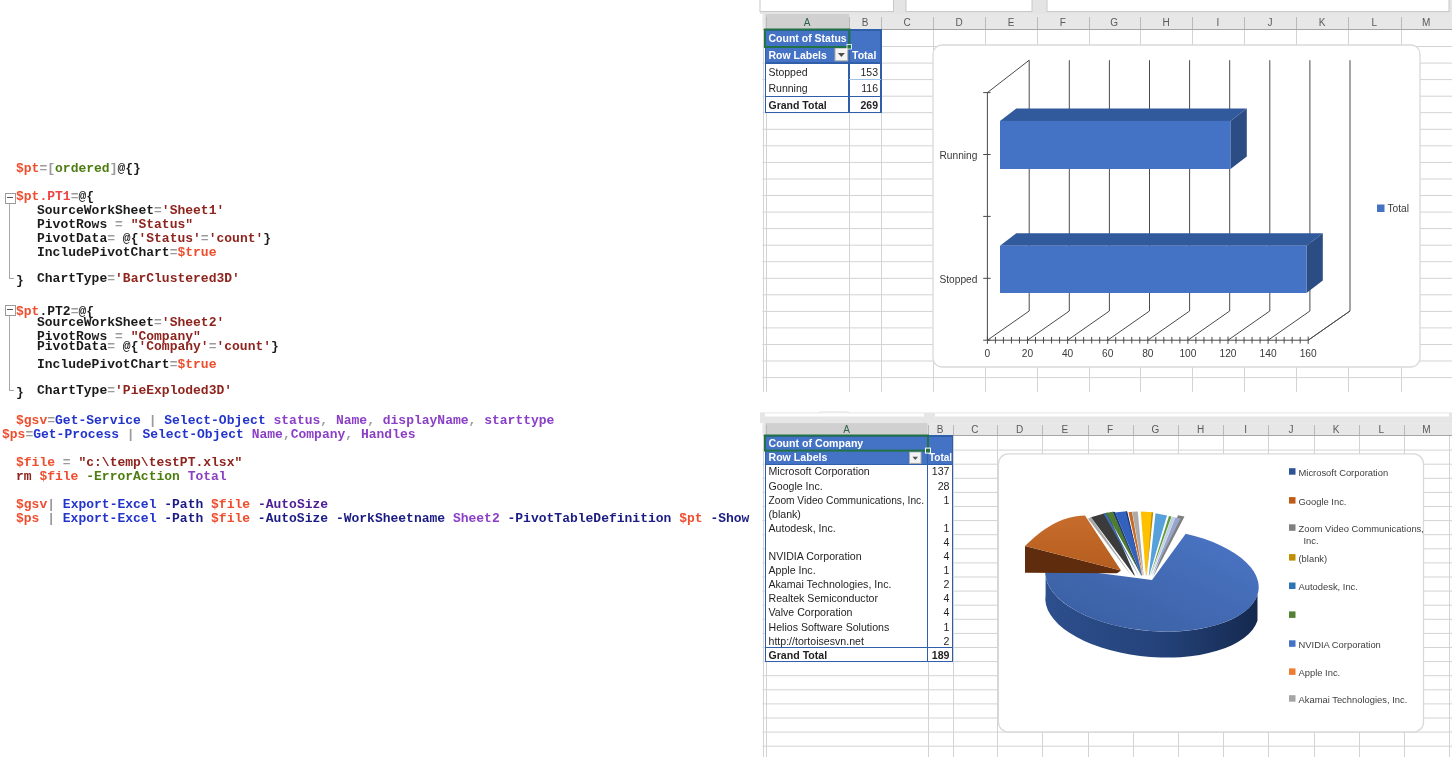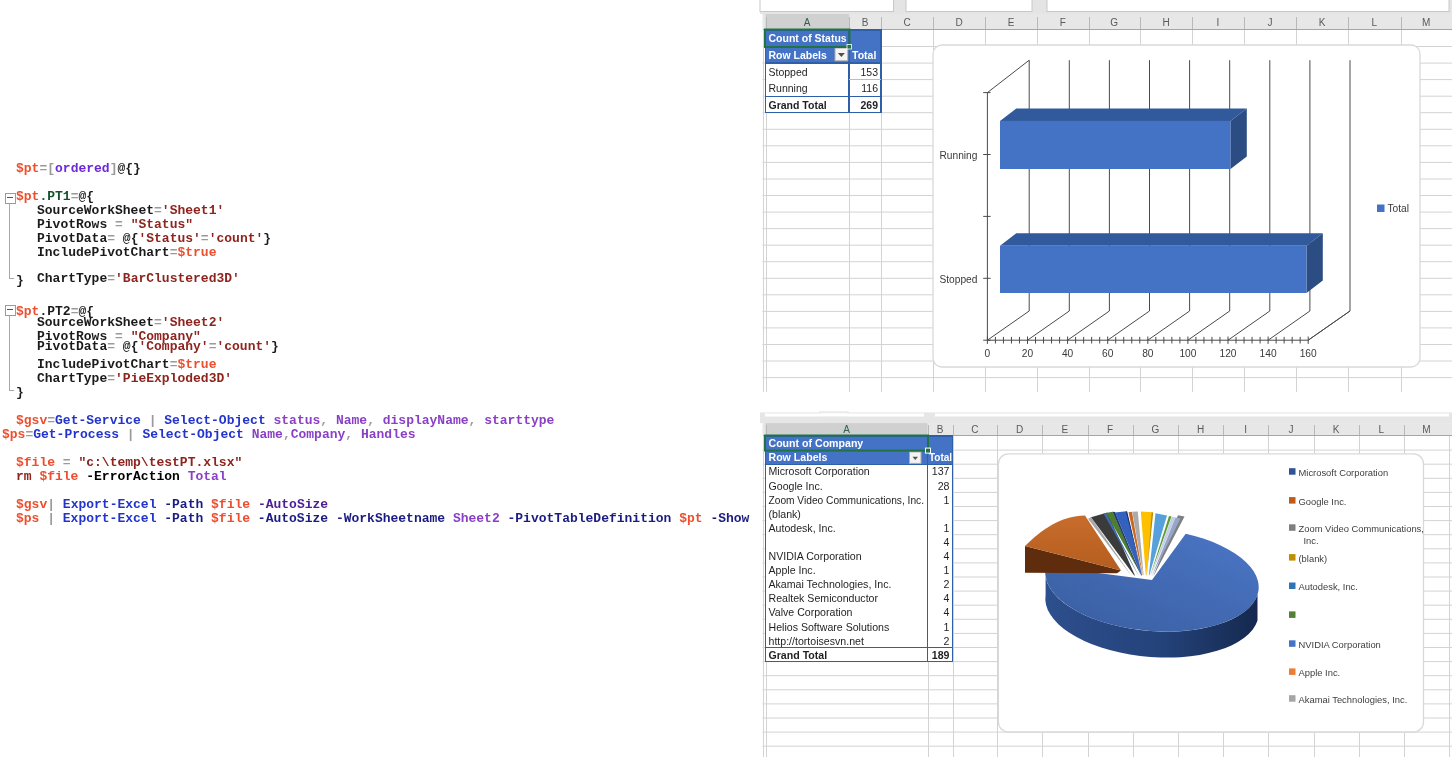--- a/index.html
+++ b/index.html
@@ -1,37 +1,37 @@
 <!DOCTYPE html>
 <html><head><meta charset="utf-8">
 <style>
 html,body{margin:0;padding:0;background:#ffffff;width:1452px;height:757px;overflow:hidden}
 .cl{position:absolute;white-space:pre;font-family:"Liberation Mono",monospace;font-size:13px;font-weight:bold;line-height:14px}
 .cl i{font-style:normal}
 </style></head>
 <body>
-<div class="cl" style="top:162px;left:16px"><i style="color:#ee4e2e">$pt</i><i style="color:#9a9a9a">=</i><i style="color:#9a9a9a">[</i><i style="color:#6d28d9">ordered</i><i style="color:#9a9a9a">]</i><i style="color:#1b1b1b">@{}</i></div>
-<div class="cl" style="top:190px;left:16px"><i style="color:#ee4e2e">$pt</i><i style="color:#14532d">.PT1</i><i style="color:#9a9a9a">=</i><i style="color:#1b1b1b">@{</i></div>
+<div class="cl" style="top:162px;left:16px"><i style="color:#ee4e2e">$pt</i><i style="color:#9a9a9a">=</i><i style="color:#9a9a9a">[</i><i style="color:#4d7c0f">ordered</i><i style="color:#9a9a9a">]</i><i style="color:#1b1b1b">@{}</i></div>
+<div class="cl" style="top:190px;left:16px"><i style="color:#ee4e2e">$pt</i><i style="color:#ef4444">.PT1</i><i style="color:#9a9a9a">=</i><i style="color:#1b1b1b">@{</i></div>
 <div class="cl" style="top:204px;left:37px"><i style="color:#1b1b1b">SourceWorkSheet</i><i style="color:#9a9a9a">=</i><i style="color:#8e241e">'Sheet1'</i></div>
 <div class="cl" style="top:218px;left:37px"><i style="color:#1b1b1b">PivotRows </i><i style="color:#9a9a9a">= </i><i style="color:#8e241e">"Status"</i></div>
 <div class="cl" style="top:232px;left:37px"><i style="color:#1b1b1b">PivotData</i><i style="color:#9a9a9a">= </i><i style="color:#1b1b1b">@{</i><i style="color:#8e241e">'Status'</i><i style="color:#9a9a9a">=</i><i style="color:#8e241e">'count'</i><i style="color:#1b1b1b">}</i></div>
 <div class="cl" style="top:246px;left:37px"><i style="color:#1b1b1b">IncludePivotChart</i><i style="color:#9a9a9a">=</i><i style="color:#ee4e2e">$true</i></div>
 <div class="cl" style="top:272px;left:37px"><i style="color:#1b1b1b">ChartType</i><i style="color:#9a9a9a">=</i><i style="color:#8e241e">'BarClustered3D'</i></div>
 <div class="cl" style="top:274px;left:16px"><i style="color:#1b1b1b">}</i></div>
 <div class="cl" style="top:305px;left:16px"><i style="color:#ee4e2e">$pt</i><i style="color:#1b1b1b">.PT2</i><i style="color:#9a9a9a">=</i><i style="color:#1b1b1b">@{</i></div>
 <div class="cl" style="top:316px;left:37px"><i style="color:#1b1b1b">SourceWorkSheet</i><i style="color:#9a9a9a">=</i><i style="color:#8e241e">'Sheet2'</i></div>
 <div class="cl" style="top:330px;left:37px"><i style="color:#1b1b1b">PivotRows </i><i style="color:#9a9a9a">= </i><i style="color:#8e241e">"Company"</i></div>
 <div class="cl" style="top:340px;left:37px"><i style="color:#1b1b1b">PivotData</i><i style="color:#9a9a9a">= </i><i style="color:#1b1b1b">@{</i><i style="color:#8e241e">'Company'</i><i style="color:#9a9a9a">=</i><i style="color:#8e241e">'count'</i><i style="color:#1b1b1b">}</i></div>
 <div class="cl" style="top:358px;left:37px"><i style="color:#1b1b1b">IncludePivotChart</i><i style="color:#9a9a9a">=</i><i style="color:#ee4e2e">$true</i></div>
-<div class="cl" style="top:372px;left:37px"><i style="color:#1b1b1b">ChartType</i><i style="color:#9a9a9a">=</i><i style="color:#8e241e">'PieExploded3D'</i></div>
+<div class="cl" style="top:384px;left:37px"><i style="color:#1b1b1b">ChartType</i><i style="color:#9a9a9a">=</i><i style="color:#8e241e">'PieExploded3D'</i></div>
 <div class="cl" style="top:386px;left:16px"><i style="color:#1b1b1b">}</i></div>
 <div class="cl" style="top:414px;left:16px"><i style="color:#ee4e2e">$gsv</i><i style="color:#9a9a9a">=</i><i style="color:#2334cc">Get-Service</i><i style="color:#9a9a9a"> | </i><i style="color:#2334cc">Select-Object</i><i style="color:#8a3fc6"> status</i><i style="color:#9a9a9a">,</i><i style="color:#8a3fc6"> Name</i><i style="color:#9a9a9a">,</i><i style="color:#8a3fc6"> displayName</i><i style="color:#9a9a9a">,</i><i style="color:#8a3fc6"> starttype</i></div>
 <div class="cl" style="top:428px;left:2px"><i style="color:#ee4e2e">$ps</i><i style="color:#9a9a9a">=</i><i style="color:#2334cc">Get-Process</i><i style="color:#9a9a9a"> | </i><i style="color:#2334cc">Select-Object</i><i style="color:#8a3fc6"> Name</i><i style="color:#9a9a9a">,</i><i style="color:#8a3fc6">Company</i><i style="color:#9a9a9a">,</i><i style="color:#8a3fc6"> Handles</i></div>
 <div class="cl" style="top:456px;left:16px"><i style="color:#ee4e2e">$file</i><i style="color:#9a9a9a"> = </i><i style="color:#8e241e">"c:\temp\testPT.xlsx"</i></div>
-<div class="cl" style="top:470px;left:16px"><i style="color:#8e241e">rm </i><i style="color:#ee4e2e">$file</i><i style="color:#000000"> -ErrorAction</i><i style="color:#8a3fc6"> Total</i></div>
+<div class="cl" style="top:470px;left:16px"><i style="color:#8e241e">rm </i><i style="color:#ee4e2e">$file</i><i style="color:#4d7c0f"> -ErrorAction</i><i style="color:#8a3fc6"> Total</i></div>
 <div class="cl" style="top:498px;left:16px"><i style="color:#ee4e2e">$gsv</i><i style="color:#9a9a9a">| </i><i style="color:#2334cc">Export-Excel</i><i style="color:#1b1b84"> -Path</i><i style="color:#ee4e2e"> $file</i><i style="color:#4c1d95"> -AutoSize</i></div>
 <div class="cl" style="top:512px;left:16px"><i style="color:#ee4e2e">$ps</i><i style="color:#9a9a9a"> | </i><i style="color:#2334cc">Export-Excel</i><i style="color:#1b1b84"> -Path</i><i style="color:#ee4e2e"> $file</i><i style="color:#1b1b84"> -AutoSize -WorkSheetname</i><i style="color:#8a3fc6"> Sheet2</i><i style="color:#1b1b84"> -PivotTableDefinition</i><i style="color:#ee4e2e"> $pt</i><i style="color:#1b1b84"> -Show</i></div>
 <div style="position:absolute;left:4.5px;top:192.5px;width:9px;height:9px;border:1px solid #9b9b9b;background:#fff;z-index:3"></div>
 <div style="position:absolute;left:6.5px;top:196.5px;width:6px;height:1px;background:#555;z-index:4"></div>
 <div style="position:absolute;left:9px;top:202.5px;width:1px;height:76px;background:#a8a8a8"></div>
 <div style="position:absolute;left:9px;top:278px;width:5px;height:1px;background:#a8a8a8"></div>
 <div style="position:absolute;left:4.5px;top:304.5px;width:9px;height:9px;border:1px solid #9b9b9b;background:#fff;z-index:3"></div>
 <div style="position:absolute;left:6.5px;top:308.5px;width:6px;height:1px;background:#555;z-index:4"></div>
 <div style="position:absolute;left:9px;top:314.5px;width:1px;height:76px;background:#a8a8a8"></div>
 <div style="position:absolute;left:9px;top:390px;width:5px;height:1px;background:#a8a8a8"></div>

